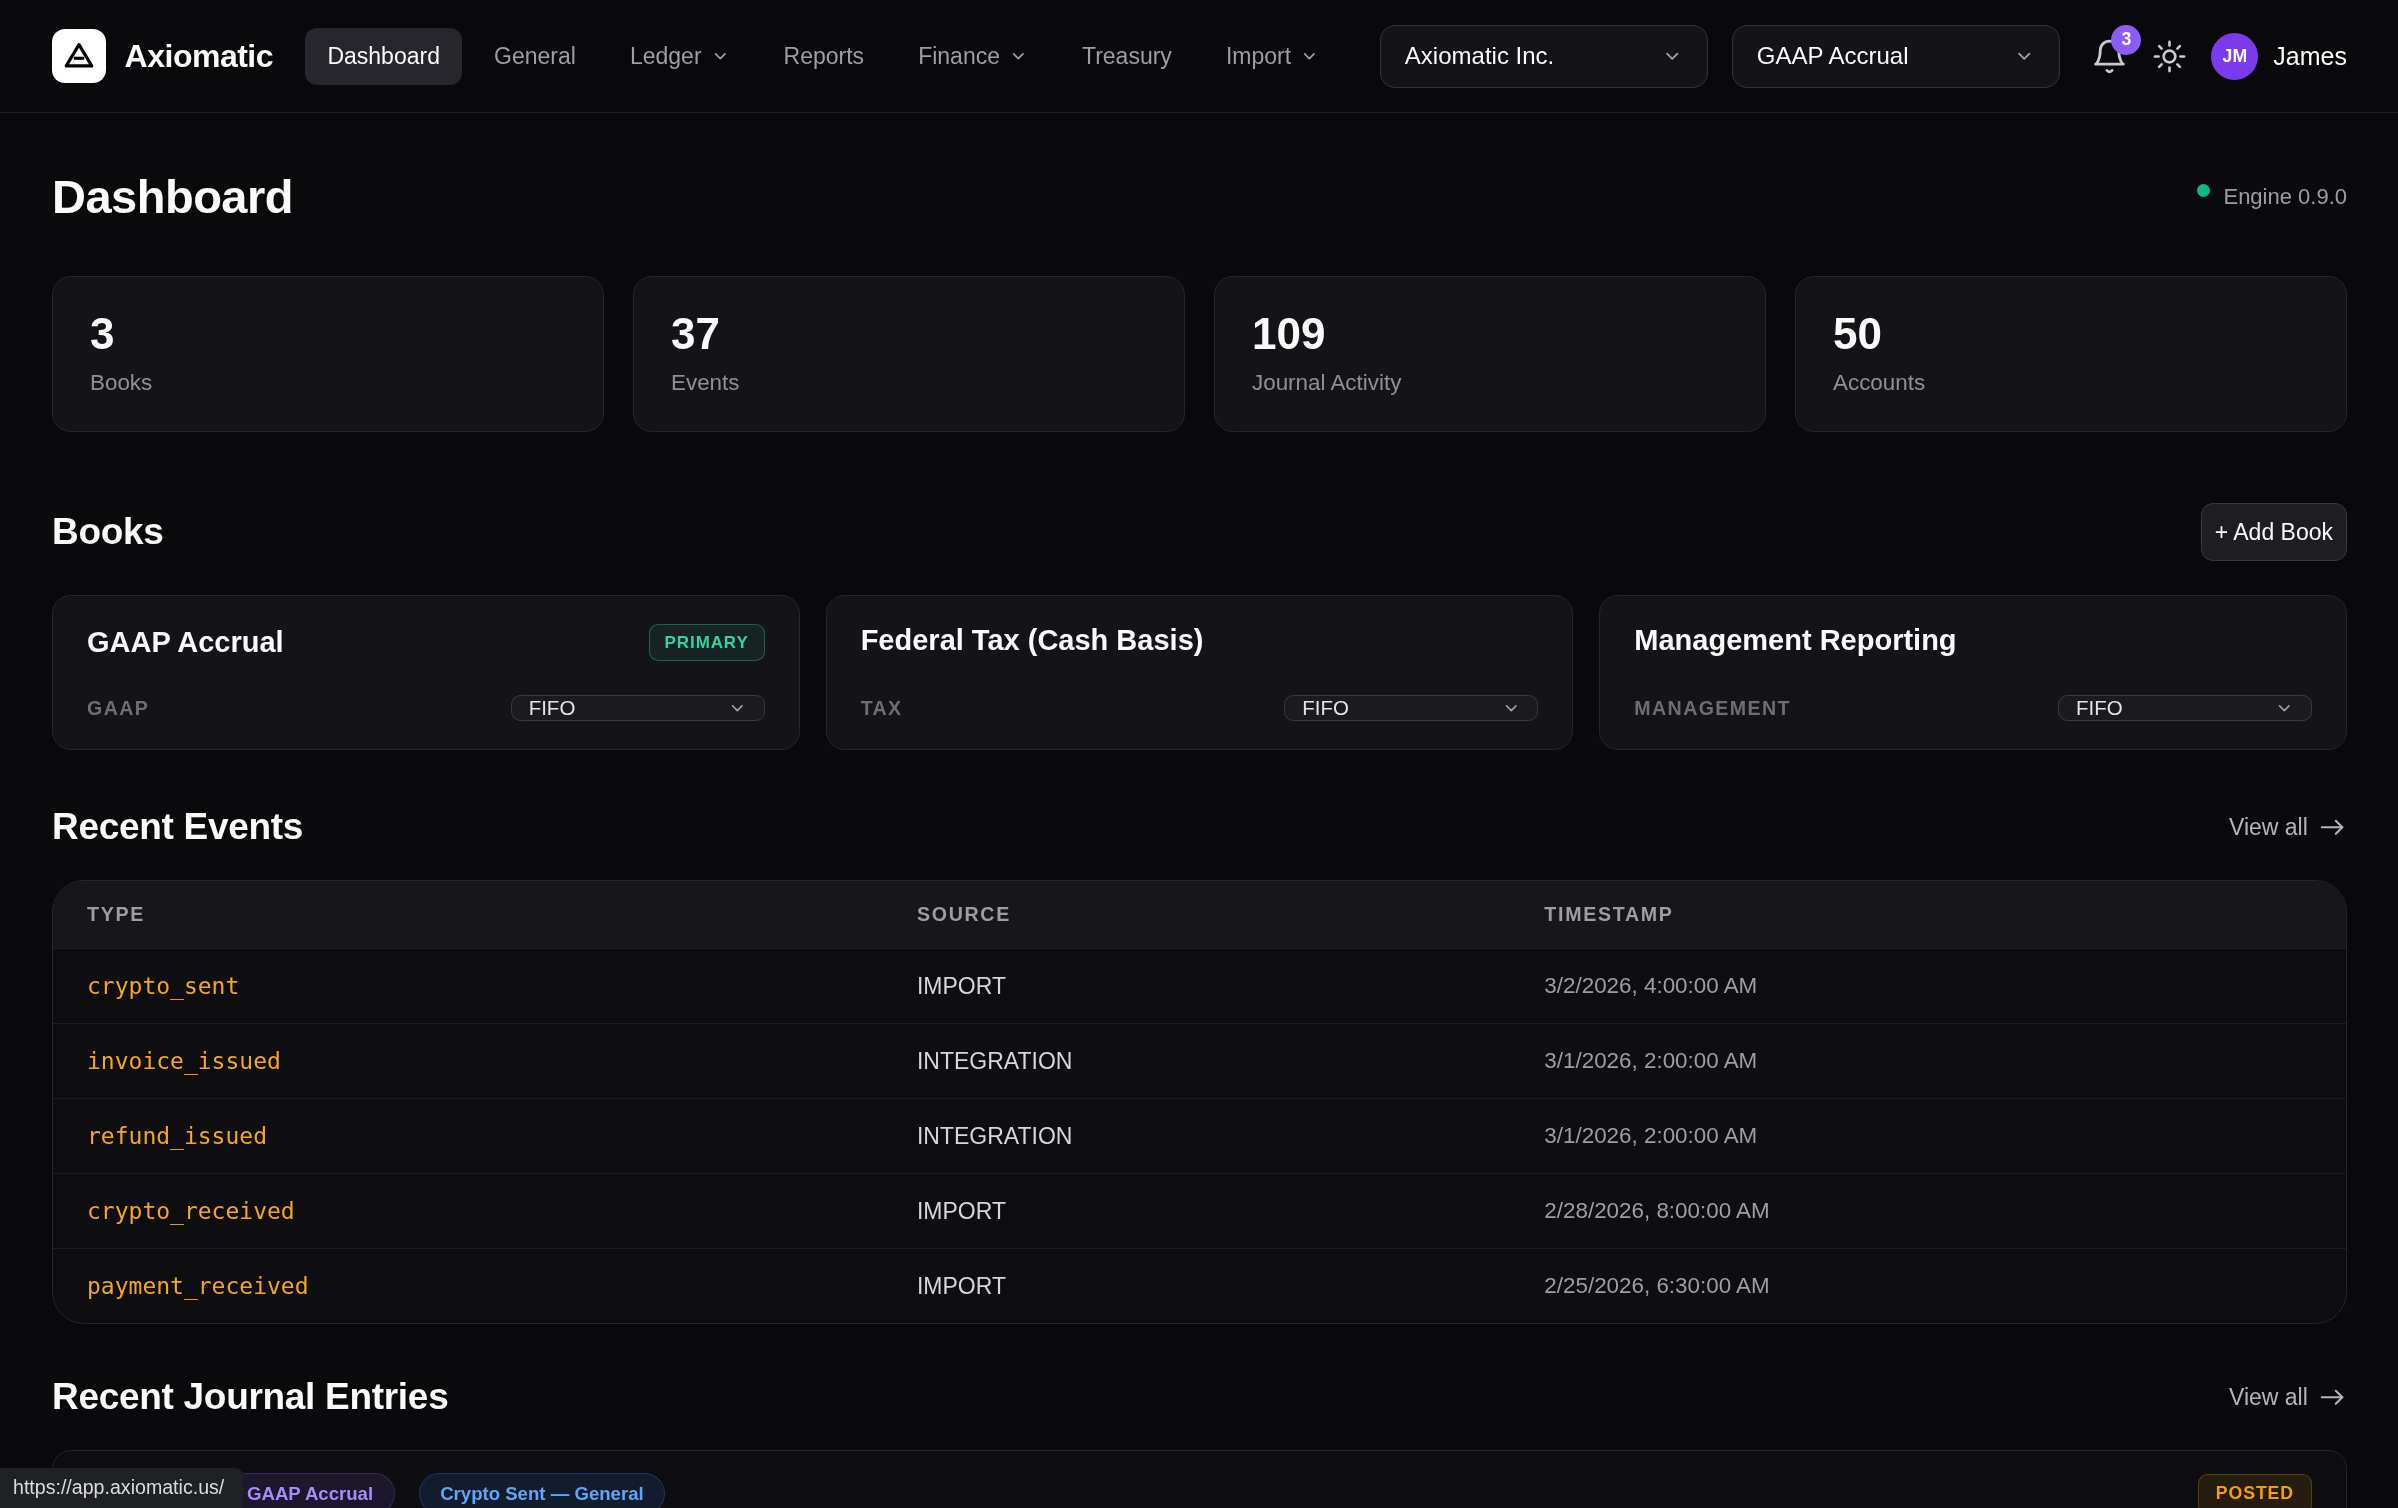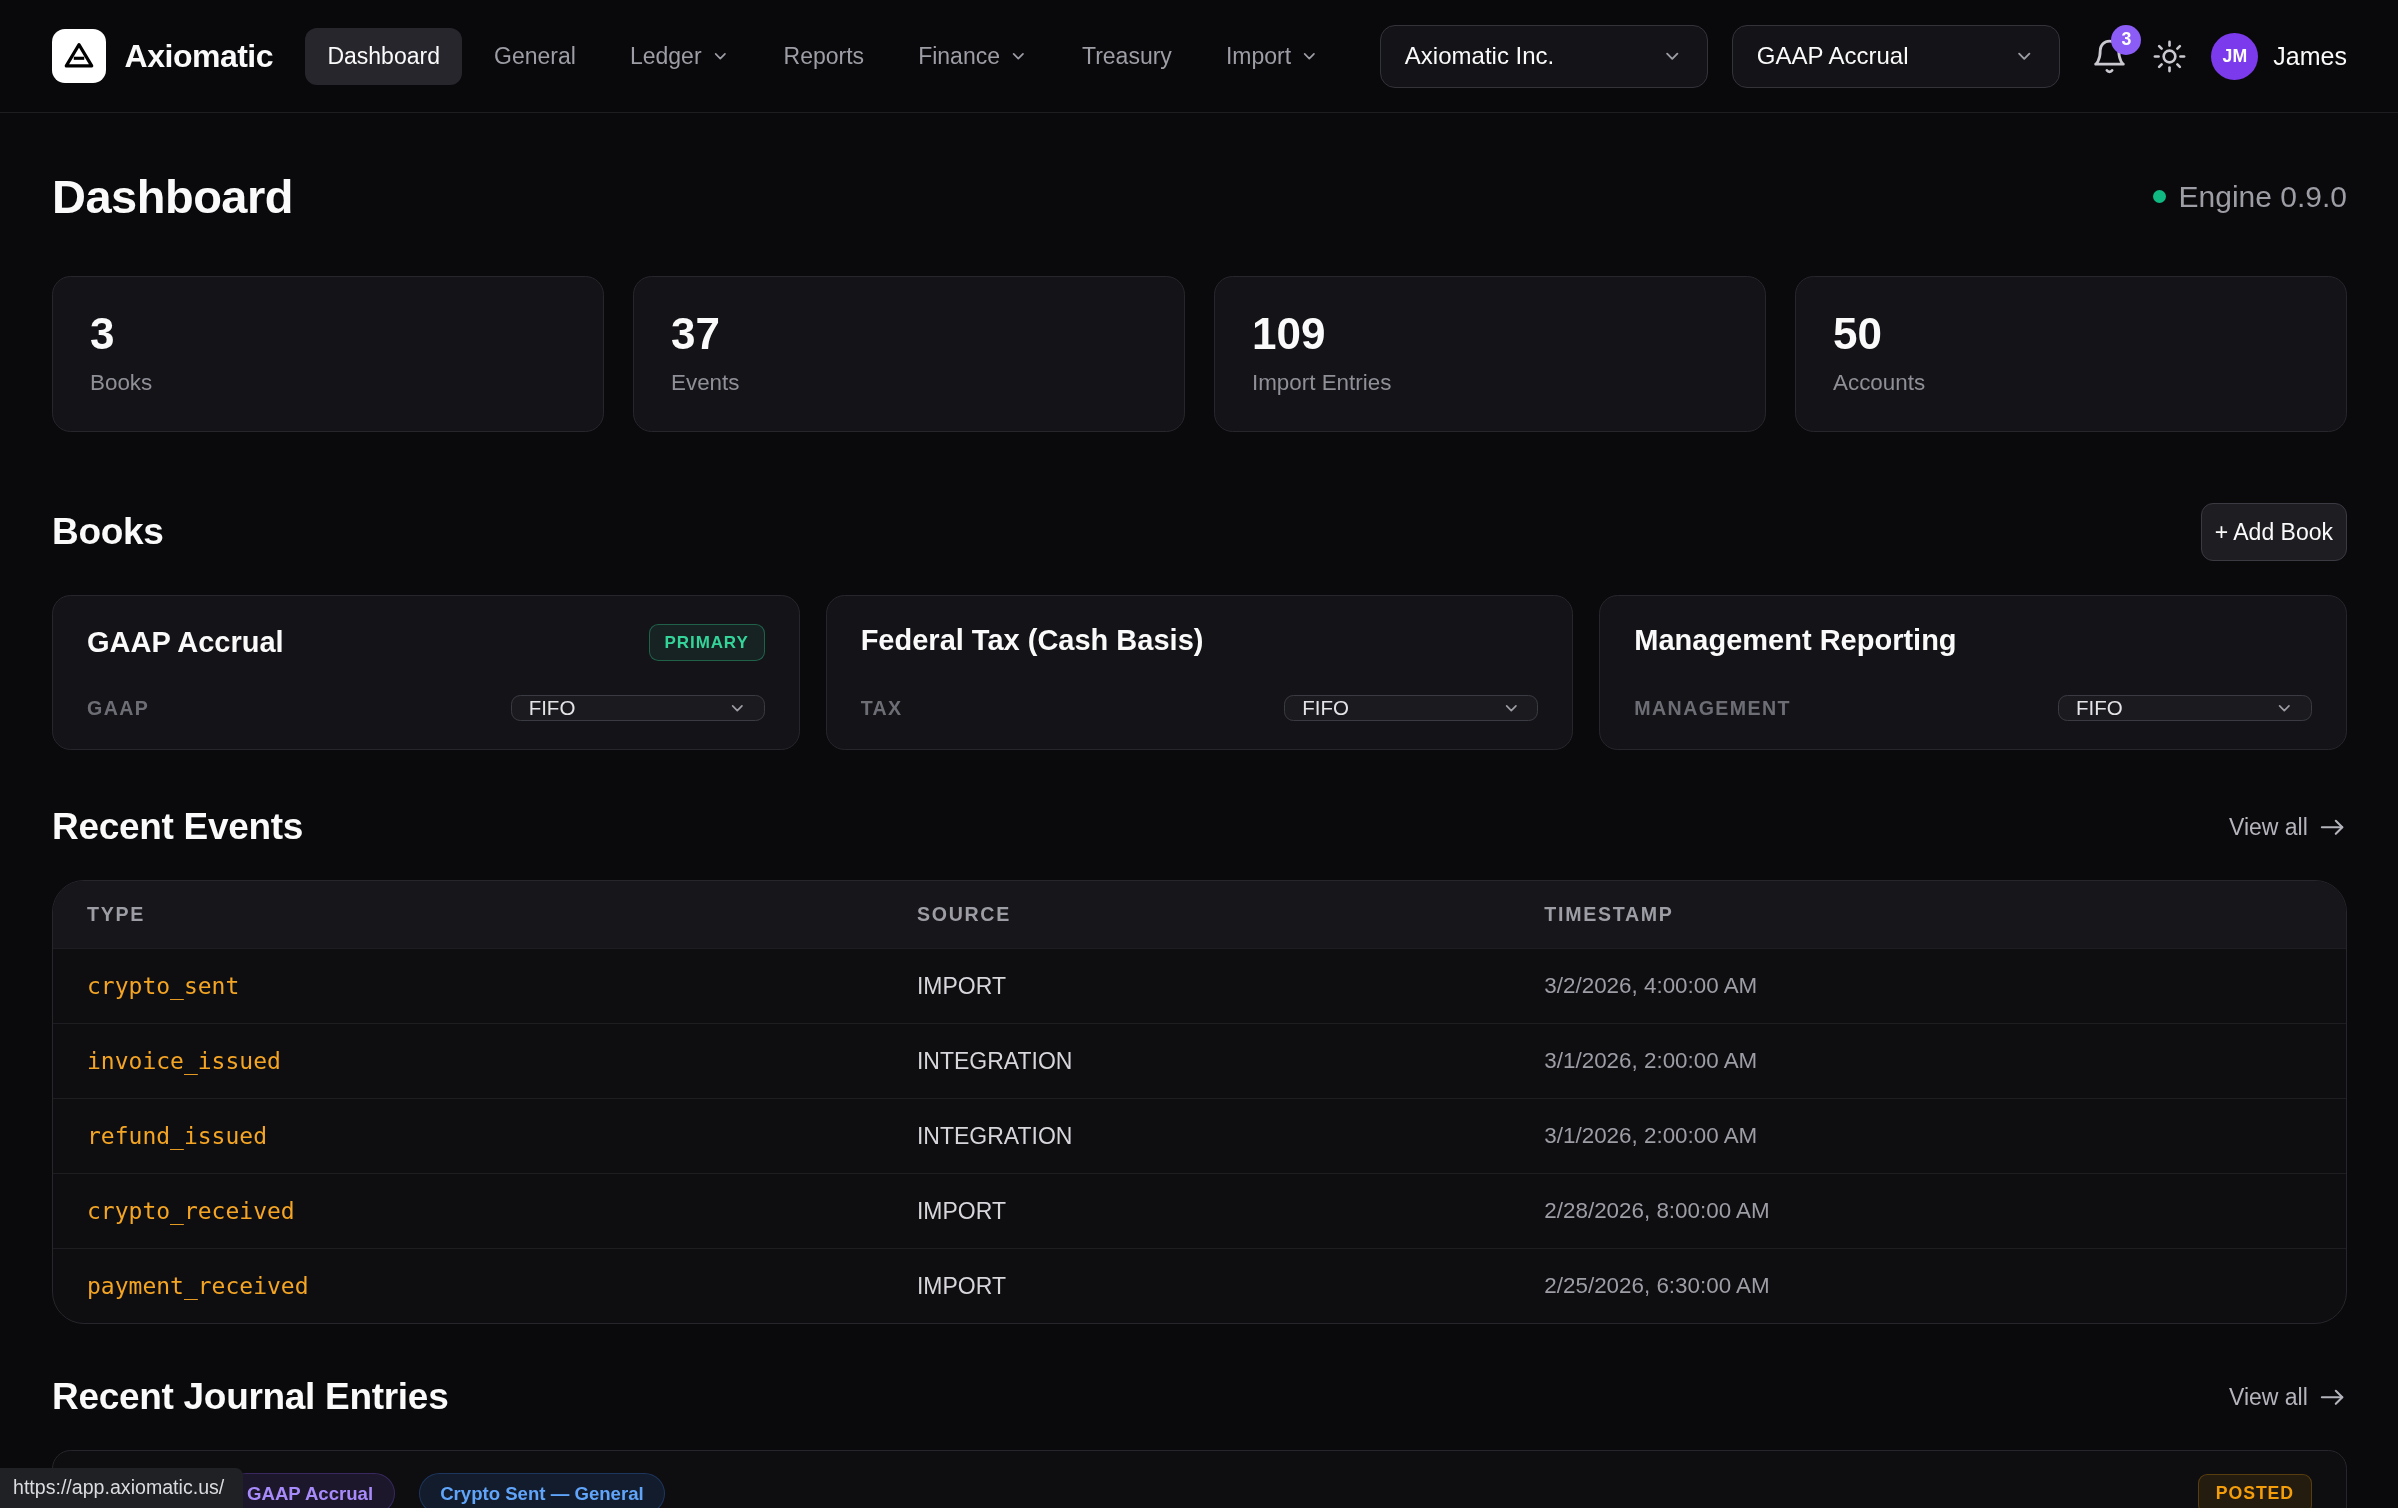--- a/index.html
+++ b/index.html
@@ -28,21 +28,21 @@
   .theme-toggle { cursor:pointer; display:flex; }
   .user-menu { display:flex; align-items:center; gap:15px; cursor:pointer; }
   .avatar { width:47px; height:47px; border-radius:50%; background:#7c3aed; color:#fff;
             font-size:17.7px; font-weight:700; display:flex; align-items:center; justify-content:center; }
   .user-name { font-size:25px; color:#fafafa; }
 
   
   .main { padding:0 52px; }
   .page-head { margin-top:56px; display:flex; align-items:center; justify-content:space-between; }
   .page-title { font-size:47px; font-weight:700; letter-spacing:-0.5px; }
-  .engine { display:flex; align-items:center; gap:13px; color:#9d9da6; font-size:30px; }
+  .engine { display:flex; gap:13px; color:#9d9da6; font-size:22px; }
   .engine-dot { width:13px; height:13px; border-radius:50%; background:#10b981; }
 
   .stats { margin-top:52px; display:grid; grid-template-columns:repeat(4,1fr); gap:29px; }
   .stat-card { background:#141418; border:0.9px solid #26262c; border-radius:18.6px; padding:32px 37px; height:156px; }
   .stat-value { font-size:44px; font-weight:700; }
   .stat-label { margin-top:11.2px; font-size:22.4px; color:#8f8f98; }
 
   .section-head { display:flex; align-items:center; justify-content:space-between; }
   .section-head.books { margin-top:71px; }
   .section-title { font-size:37px; font-weight:700; letter-spacing:-0.3px; }
@@ -185,21 +185,21 @@
     <div class="stat-card">
       <div class="stat-value">3</div>
       <div class="stat-label">Books</div>
     </div>
     <div class="stat-card">
       <div class="stat-value">37</div>
       <div class="stat-label">Events</div>
     </div>
     <div class="stat-card">
       <div class="stat-value">109</div>
-      <div class="stat-label">Import Entries</div>
+      <div class="stat-label">Journal Activity</div>
     </div>
     <div class="stat-card">
       <div class="stat-value">50</div>
       <div class="stat-label">Accounts</div>
     </div>
   </div>
 
   <div class="section-head books">
     <h2 class="section-title">Books</h2>
     <button class="add-book-btn">+ Add Book</button>

